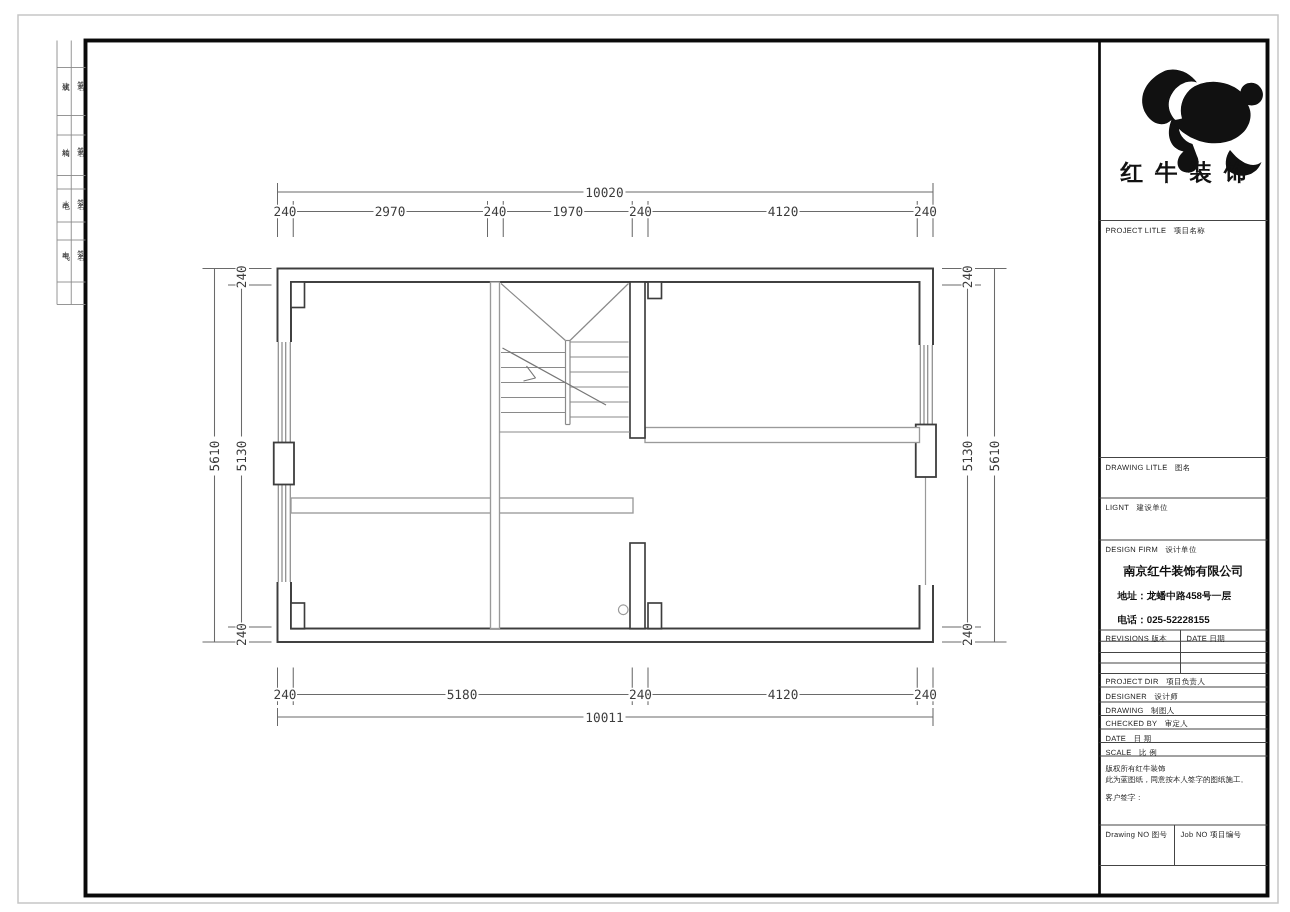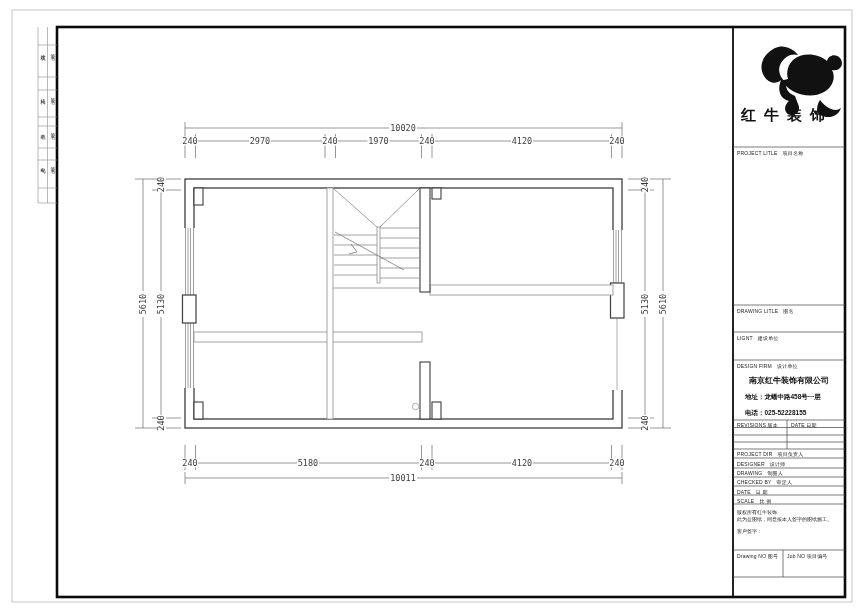--- a/index.html
+++ b/index.html
@@ -3,21 +3,21 @@
 <meta charset="utf-8">
 <style>
   html,body{margin:0;padding:0;background:#fff;}
   .page{position:relative;width:860px;height:608px;background:#ffffff;overflow:hidden;
         font-family:"Liberation Sans",sans-serif;}
   svg{position:absolute;left:0;top:0;}
   .abs{position:absolute;white-space:nowrap;}
   .tb-label{font-size:5px;color:#222;letter-spacing:.2px;}
   .tb-label .zh{margin-left:5px;}
   .brand{font-family:Liberation Mono, monospace;font-weight:bold;font-size:15px;color:#111;
-         letter-spacing:8px;text-align:left;}
+         letter-spacing:8px;text-align:center;}
   .company-name{font-size:8px;font-weight:bold;color:#111;}
   .company-line{font-size:6.5px;font-weight:bold;color:#111;}
   .note{font-size:5px;color:#222;}
   .vtext{writing-mode:vertical-rl;text-orientation:upright;font-size:5px;color:#333;
          line-height:7px;letter-spacing:1px;}
   .dimtext{font-family:"DejaVu Sans Mono",monospace;}
 </style>
 </head>
 <body>
 

